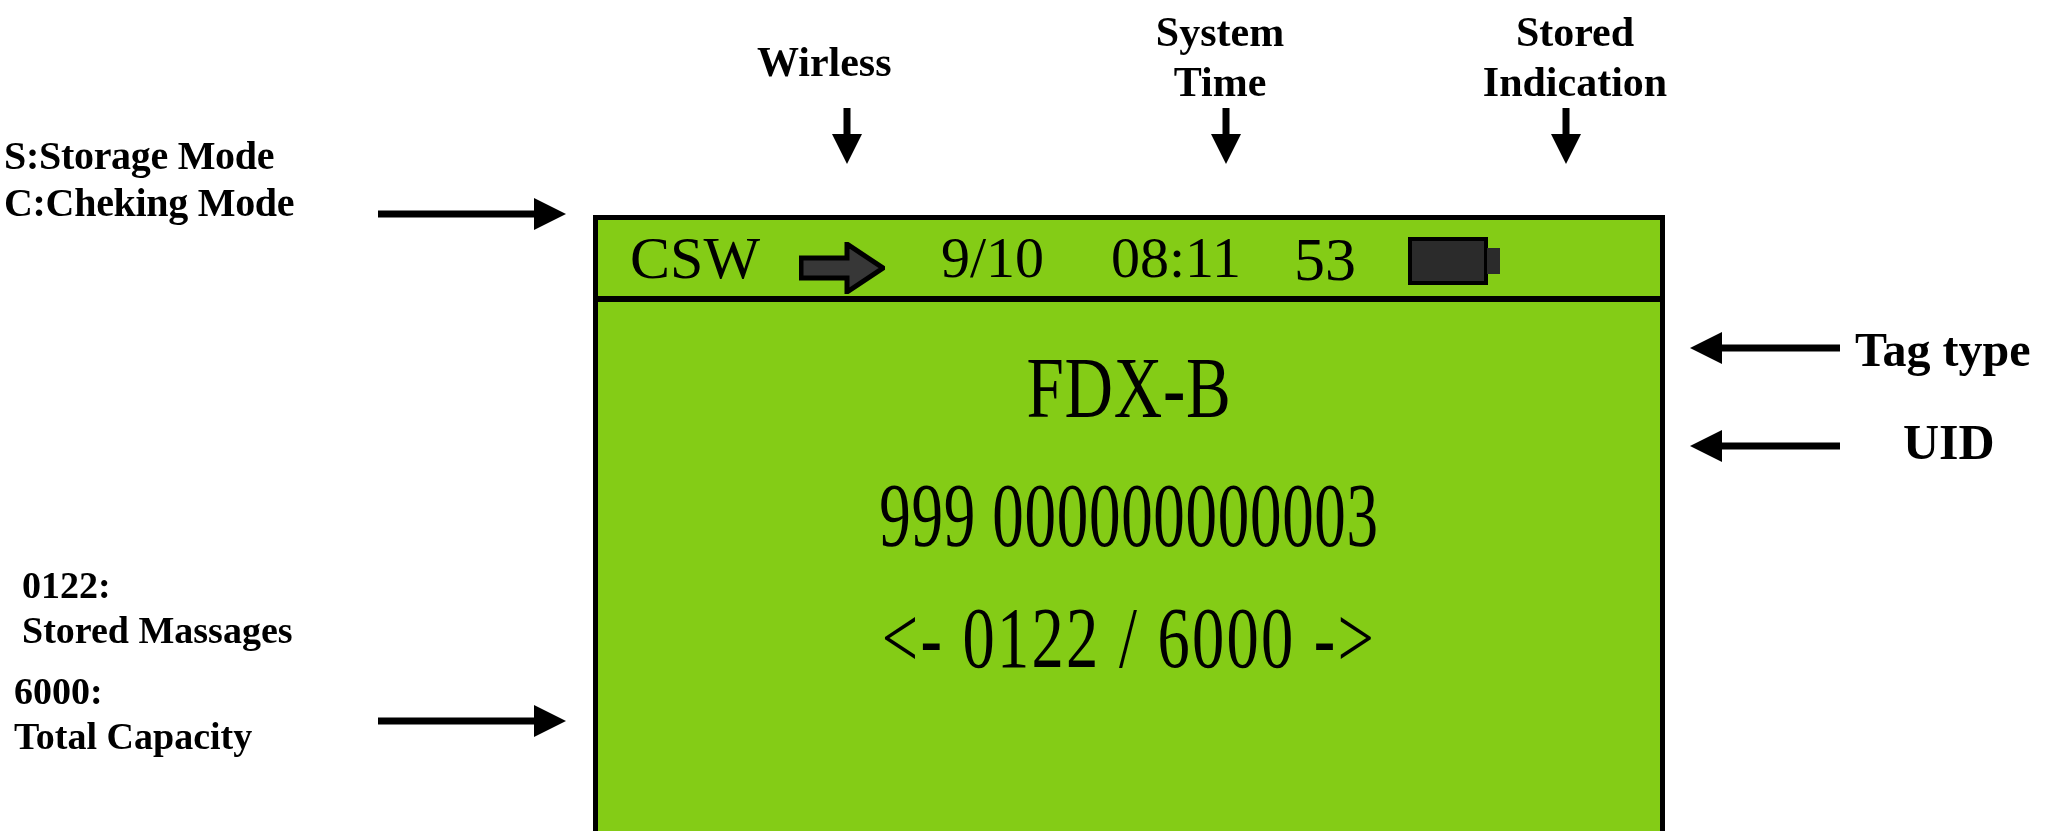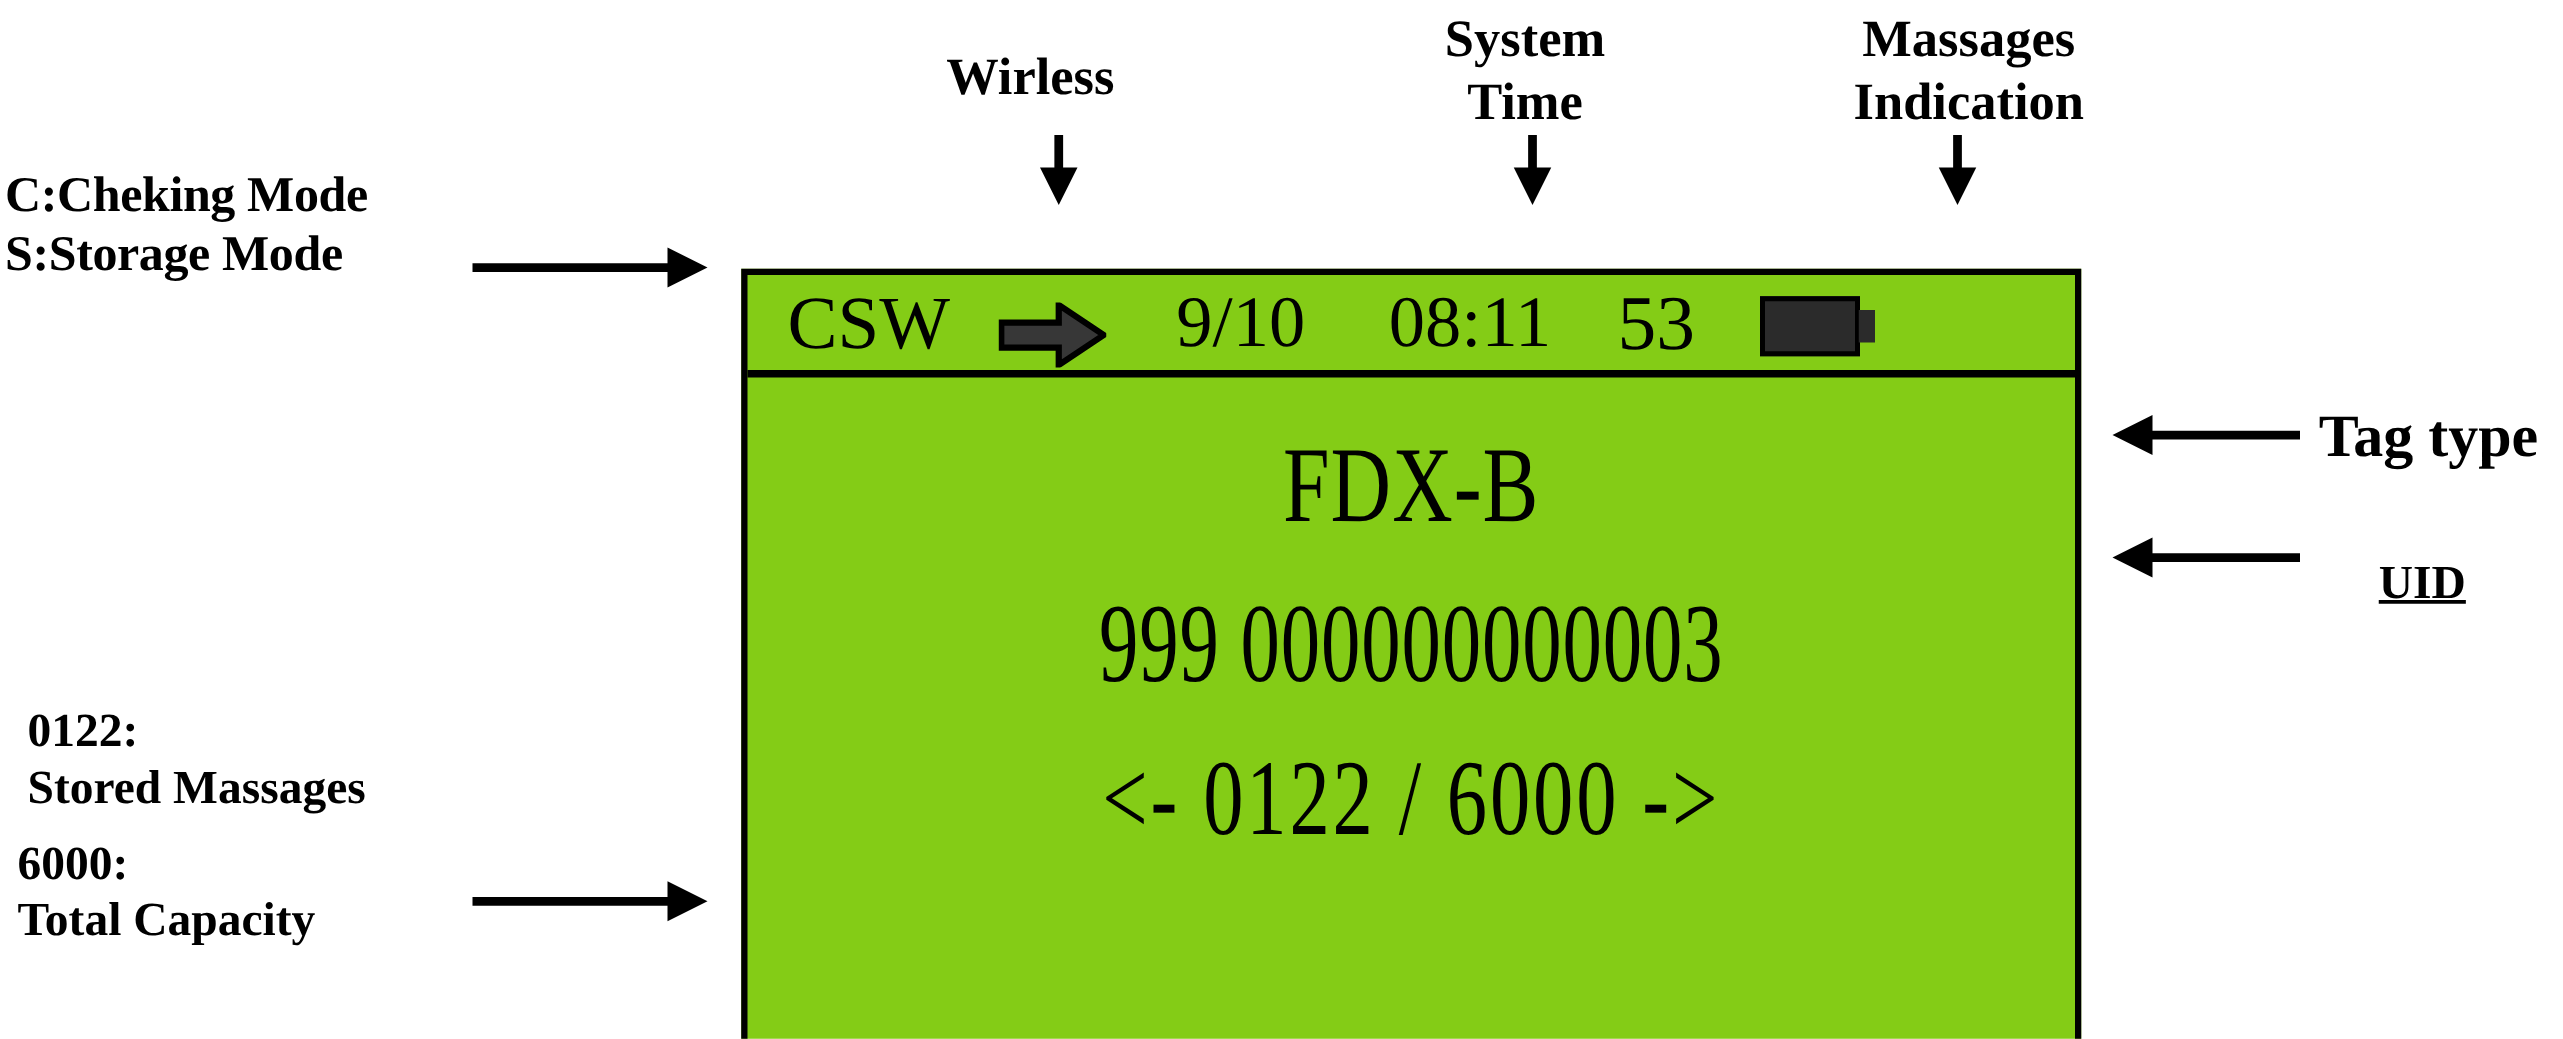--- a/index.html
+++ b/index.html
@@ -73,23 +73,22 @@
   .anno-l2 { display: block; }
 
   
   #tagtype-anno {
     left: 1855px;
     top: 322px;
     font-size: 48px;
   }
   #uid-anno {
     left: 1903px;
-    top: 444px;
-    font-size: 38px;
-    text-decoration: underline;
+    top: 413px;
+    font-size: 50px;
   }
 
   
   .arrow { position: absolute; }
 
   
   #lcd {
     position: absolute;
     left: 593px;
     top: 215px;
@@ -201,22 +200,22 @@
     font-size: 86px;
     font-family: "Liberation Serif", "DejaVu Serif", serif;
     transform: scaleX(0.75);
     letter-spacing: 3px;
   }
 </style>
 </head>
 <body>
 
 <div class="anno" id="mode-legend">
+  <span class="line">S:Storage Mode</span>
   <span class="line">C:Cheking Mode</span>
-  <span class="line">S:Storage Mode</span>
 </div>
 
 <svg class="arrow" id="arrow-mode-to-lcd" style="left:370px; top:186px;" width="200" height="56" viewBox="0 0 200 56">
   <line x1="8" y1="28" x2="172" y2="28" stroke="#000" stroke-width="7"></line>
   <polygon points="196,28 164,12 164,44" fill="#000"></polygon>
 </svg>
 
 <div class="anno" id="stored-legend">
   <span class="legend-val">0122:</span>
   <span class="legend-desc">Stored Massages</span>
@@ -243,21 +242,21 @@
 <div class="anno" id="systime-anno">
   <span class="anno-l2">System</span>
   <span class="anno-l2">Time</span>
 </div>
 <svg class="arrow" id="arrow-systime" style="left:1198px; top:104px;" width="56" height="62" viewBox="0 0 56 62">
   <line x1="28" y1="4" x2="28" y2="40" stroke="#000" stroke-width="7"></line>
   <polygon points="28,60 13,30 43,30" fill="#000"></polygon>
 </svg>
 
 <div class="anno" id="battery-anno">
-  <span class="anno-l2">Massages</span>
+  <span class="anno-l2">Stored</span>
   <span class="anno-l2">Indication</span>
 </div>
 <svg class="arrow" id="arrow-battery" style="left:1538px; top:104px;" width="56" height="62" viewBox="0 0 56 62">
   <line x1="28" y1="4" x2="28" y2="40" stroke="#000" stroke-width="7"></line>
   <polygon points="28,60 13,30 43,30" fill="#000"></polygon>
 </svg>
 
 <div id="lcd">
 
   <div id="lcd-statusbar">

